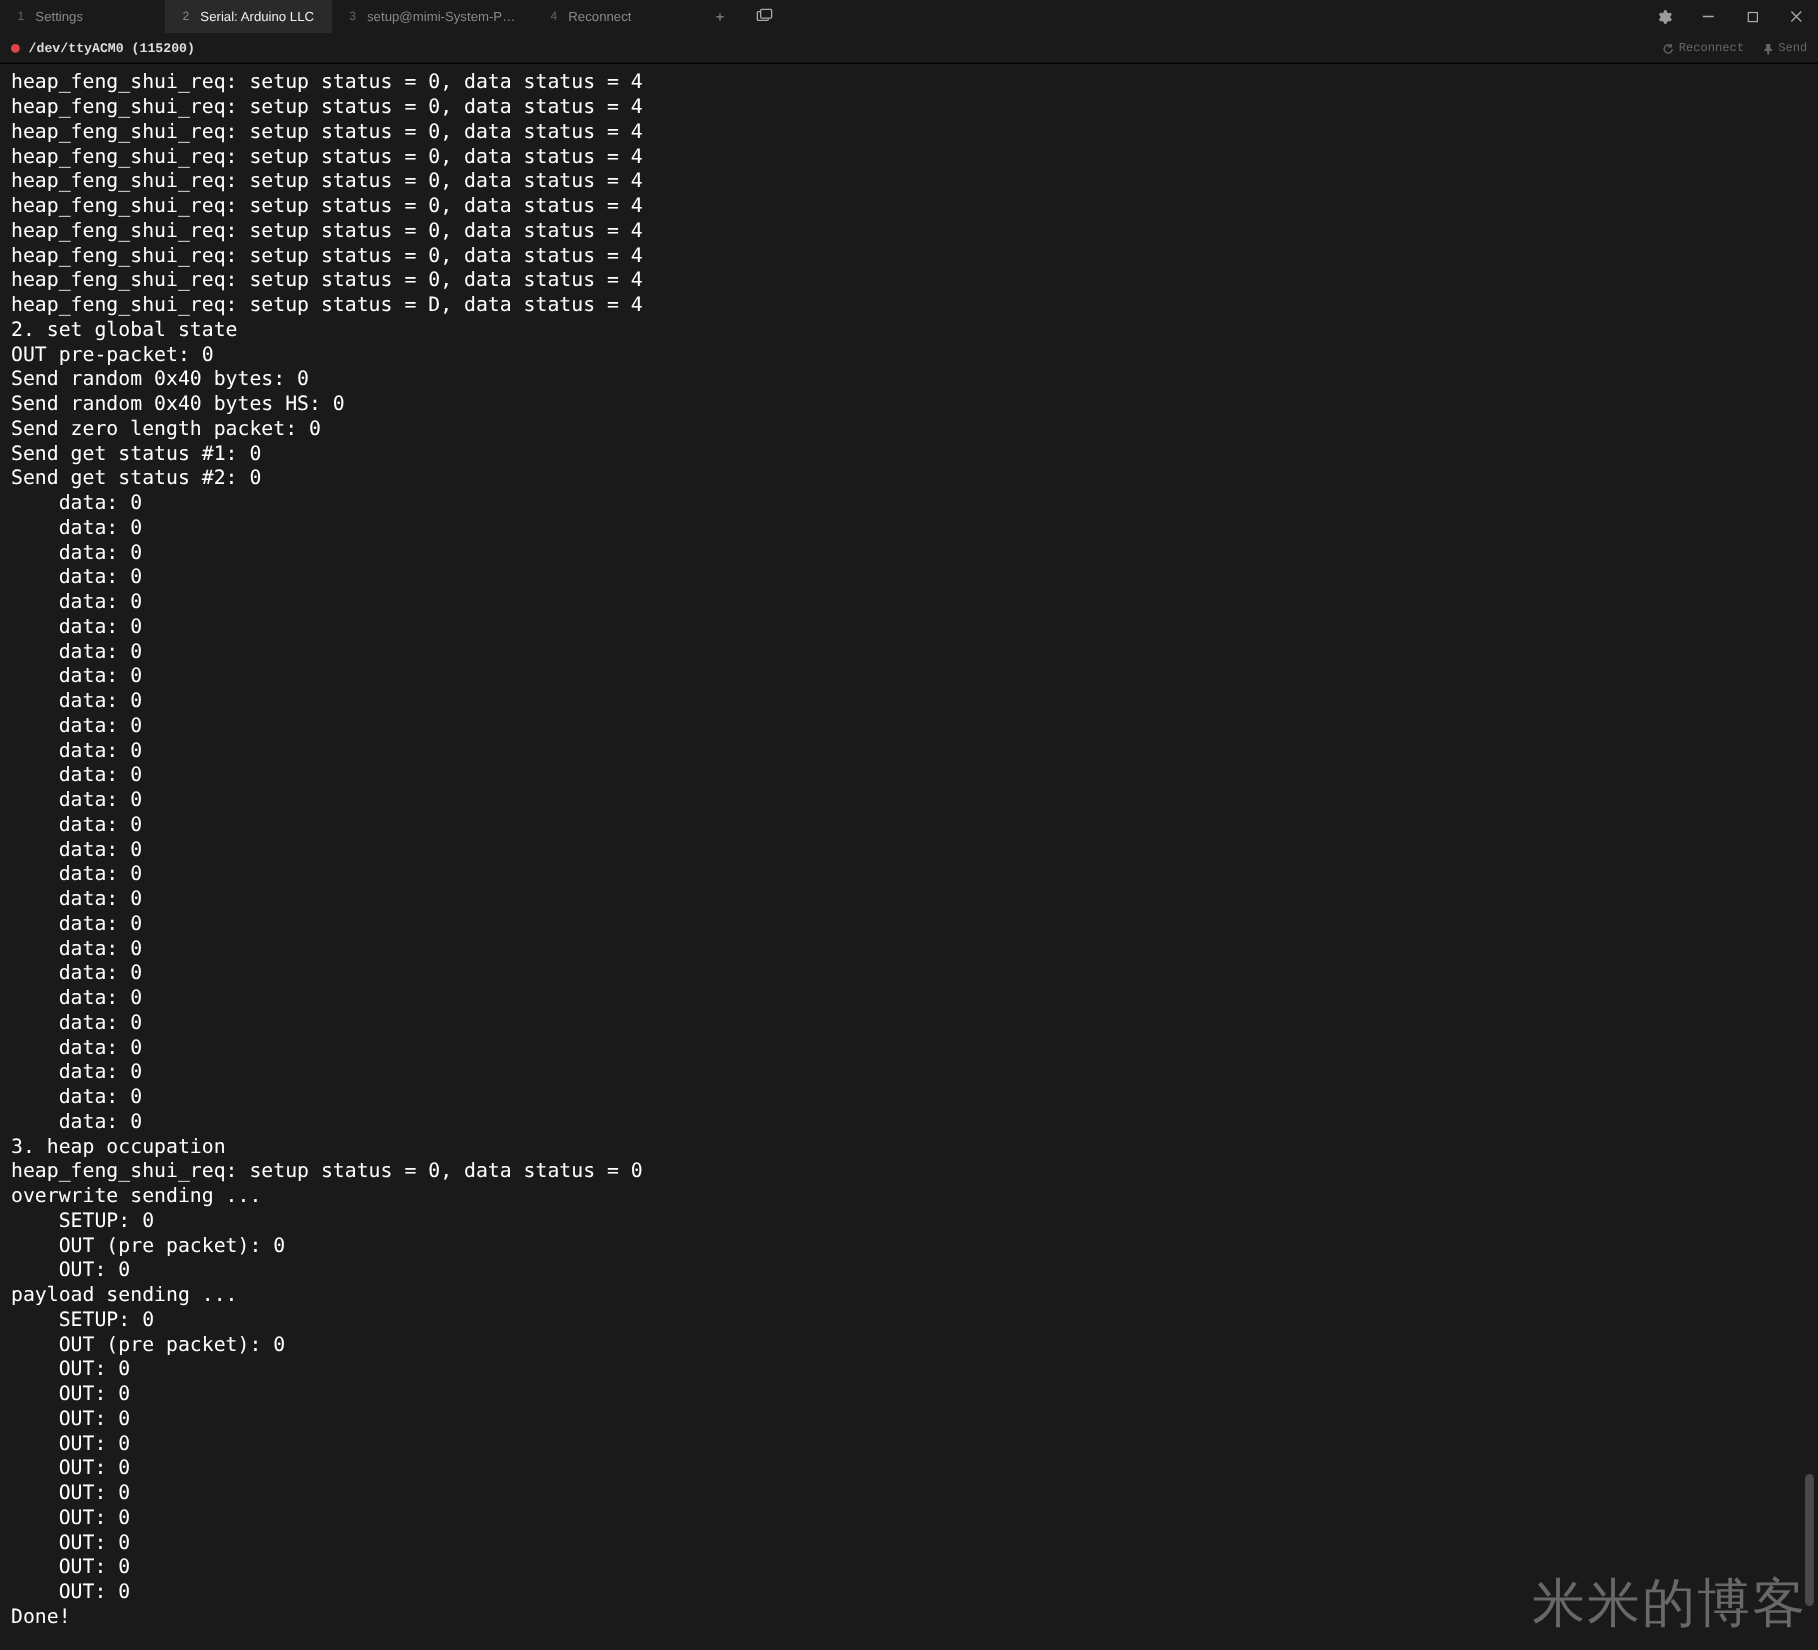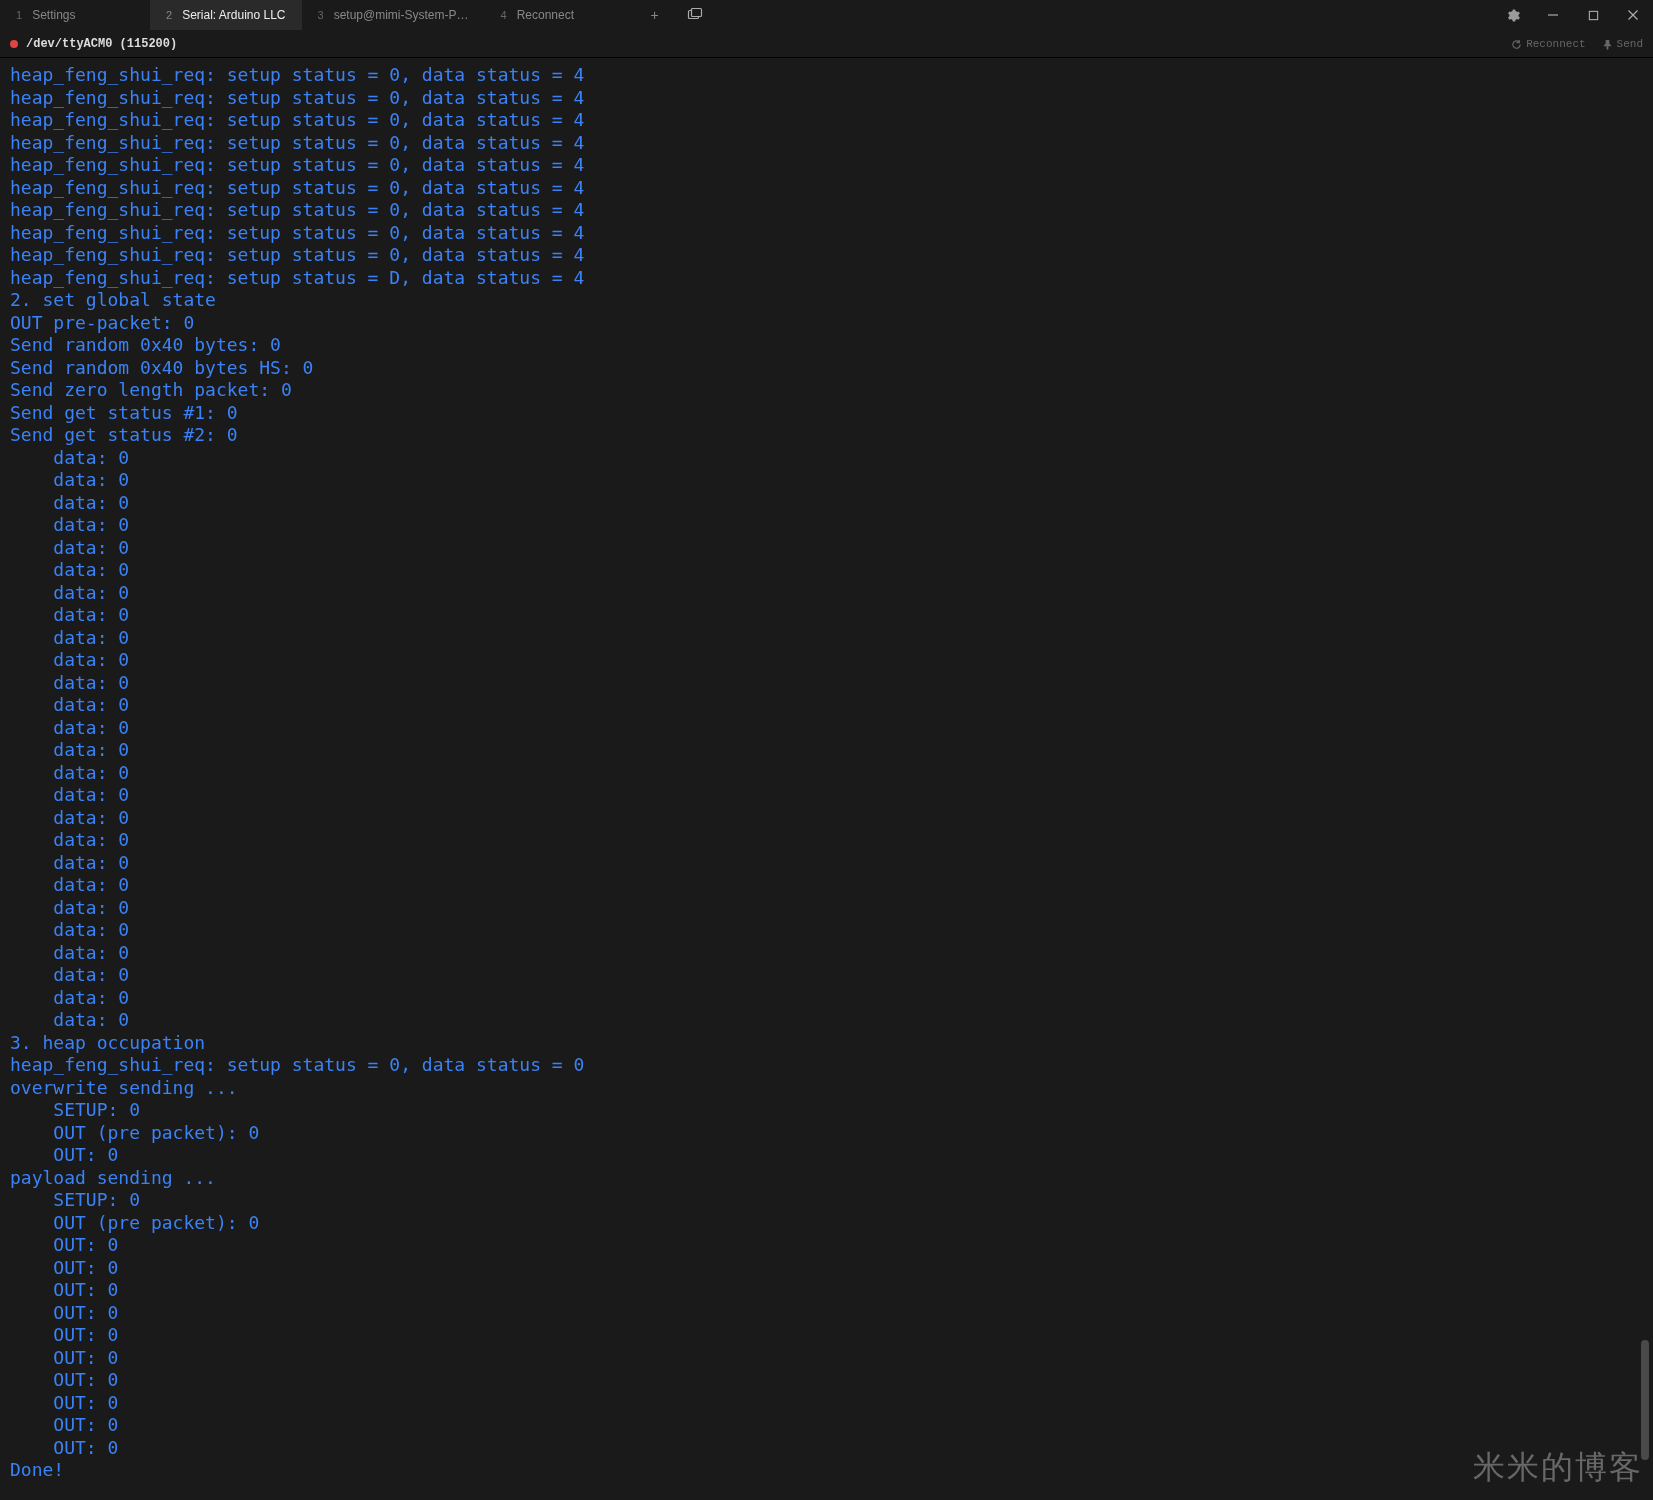--- a/index.html
+++ b/index.html
@@ -112,32 +112,32 @@
   .sub-btn {
     display: flex;
     align-items: flex-end;
     gap: 4px;
     cursor: pointer;
   }
   .terminal {
     font-family: "DejaVu Sans Mono", "Consolas", "Menlo", monospace;
     font-size: 18px;
     line-height: 22.5px;
-    color: #3b82f6;
+    color: #ffffff;
     padding: 6px 10px;
     white-space: pre;
     overflow: hidden;
     height: calc(100% - 58px);
     position: relative;
   }
   .watermark {
     position: absolute;
     right: 10px;
     bottom: 10px;
-    font-size: 32px;
+    font-size: 48px;
     color: rgba(200,200,200,0.45);
     font-family: Liberation Sans, sans-serif;
     pointer-events: none;
     letter-spacing: 2px;
   }
   .scrollbar-track {
     position: absolute;
     right: 4px;
     top: 58px;
     bottom: 0;

